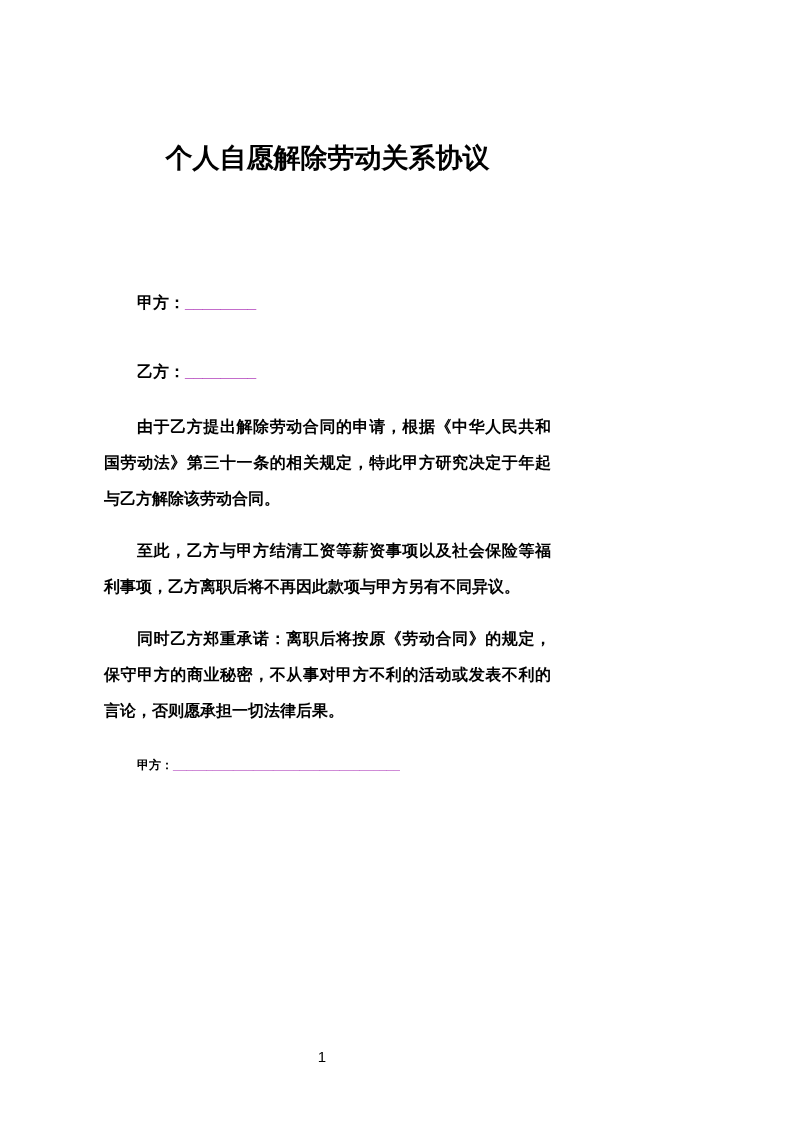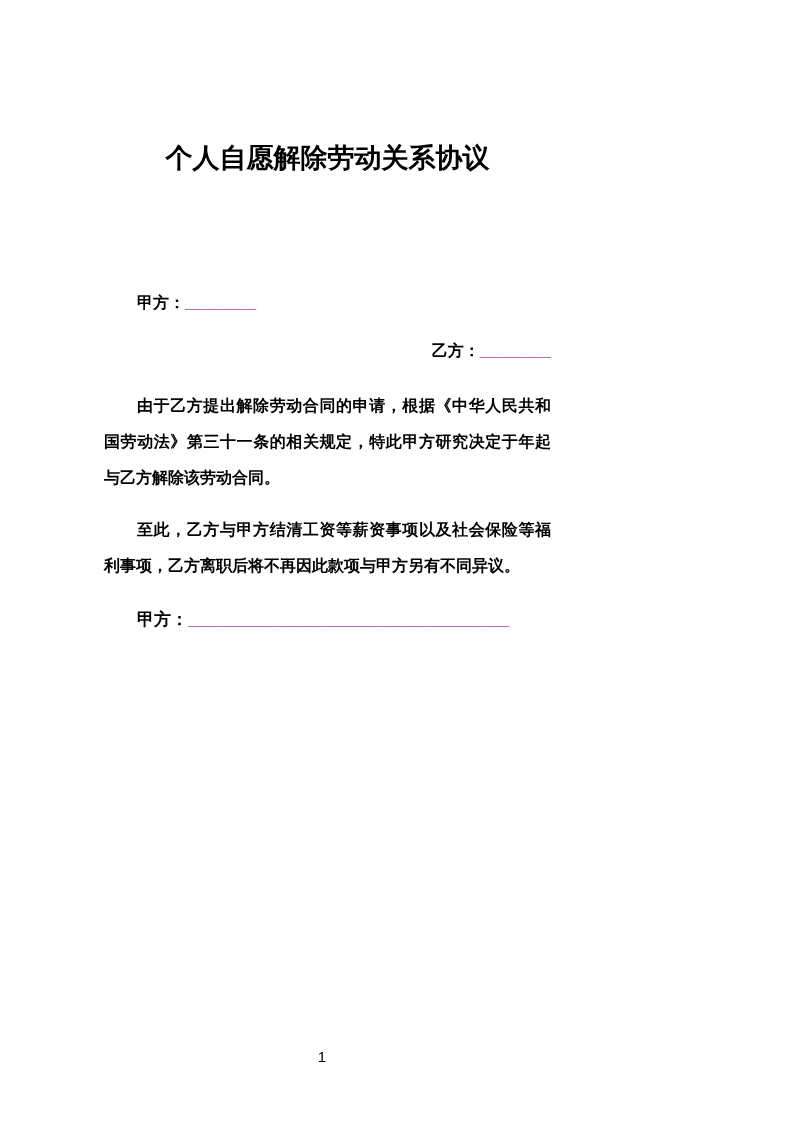--- a/index.html
+++ b/index.html
@@ -37,22 +37,21 @@
     margin-top: 117px;
   }
   .field-row {
     font-size: 16px;
     line-height: 22px;
     font-weight: 700;
     padding-left: 33px;
     white-space: nowrap;
   }
   .field-row + .field-row {
-    margin-top: 26px;
-    text-align: right;
+    margin-top: 47px;
   }
   .blank {
     font-weight: 700;
     color: #a21caf;
     letter-spacing: 0;
   }
   .body-paragraphs {
     margin-top: 26px;
   }
   .body-paragraphs p {
@@ -63,21 +62,21 @@
     text-indent: 33px;
     text-align: justify;
   }
   .body-paragraphs p + p {
     margin-top: 16px;
   }
   .signature-block {
     margin-top: 25px;
   }
   .sig-row {
-    font-size: 17px;
+    font-size: 12px;
     line-height: 22px;
     font-weight: 700;
     padding-left: 33px;
     white-space: nowrap;
   }
   .sig-row + .sig-row {
     margin-top: 30px;
   }
   .page-number {
     position: absolute;
@@ -103,20 +102,21 @@
         <span>甲方：</span><span class="blank">________</span>
       </div>
       <div class="field-row">
         <span>乙方：</span><span class="blank">________</span>
       </div>
     </div>
 
     <div class="body-paragraphs">
       <p>由于乙方提出解除劳动合同的申请，根据《中华人民共和国劳动法》第三十一条的相关规定，特此甲方研究决定于年起与乙方解除该劳动合同。</p>
       <p>至此，乙方与甲方结清工资等薪资事项以及社会保险等福利事项，乙方离职后将不再因此款项与甲方另有不同异议。</p>
+      <p>同时乙方郑重承诺：离职后将按原《劳动合同》的规定，保守甲方的商业秘密，不从事对甲方不利的活动或发表不利的言论，否则愿承担一切法律后果。</p>
     </div>
 
     <div class="signature-block">
       <div class="sig-row">
         <span>甲方：</span><span class="blank">__________________________________</span>
       </div>
     </div>
 
   </div>
 

